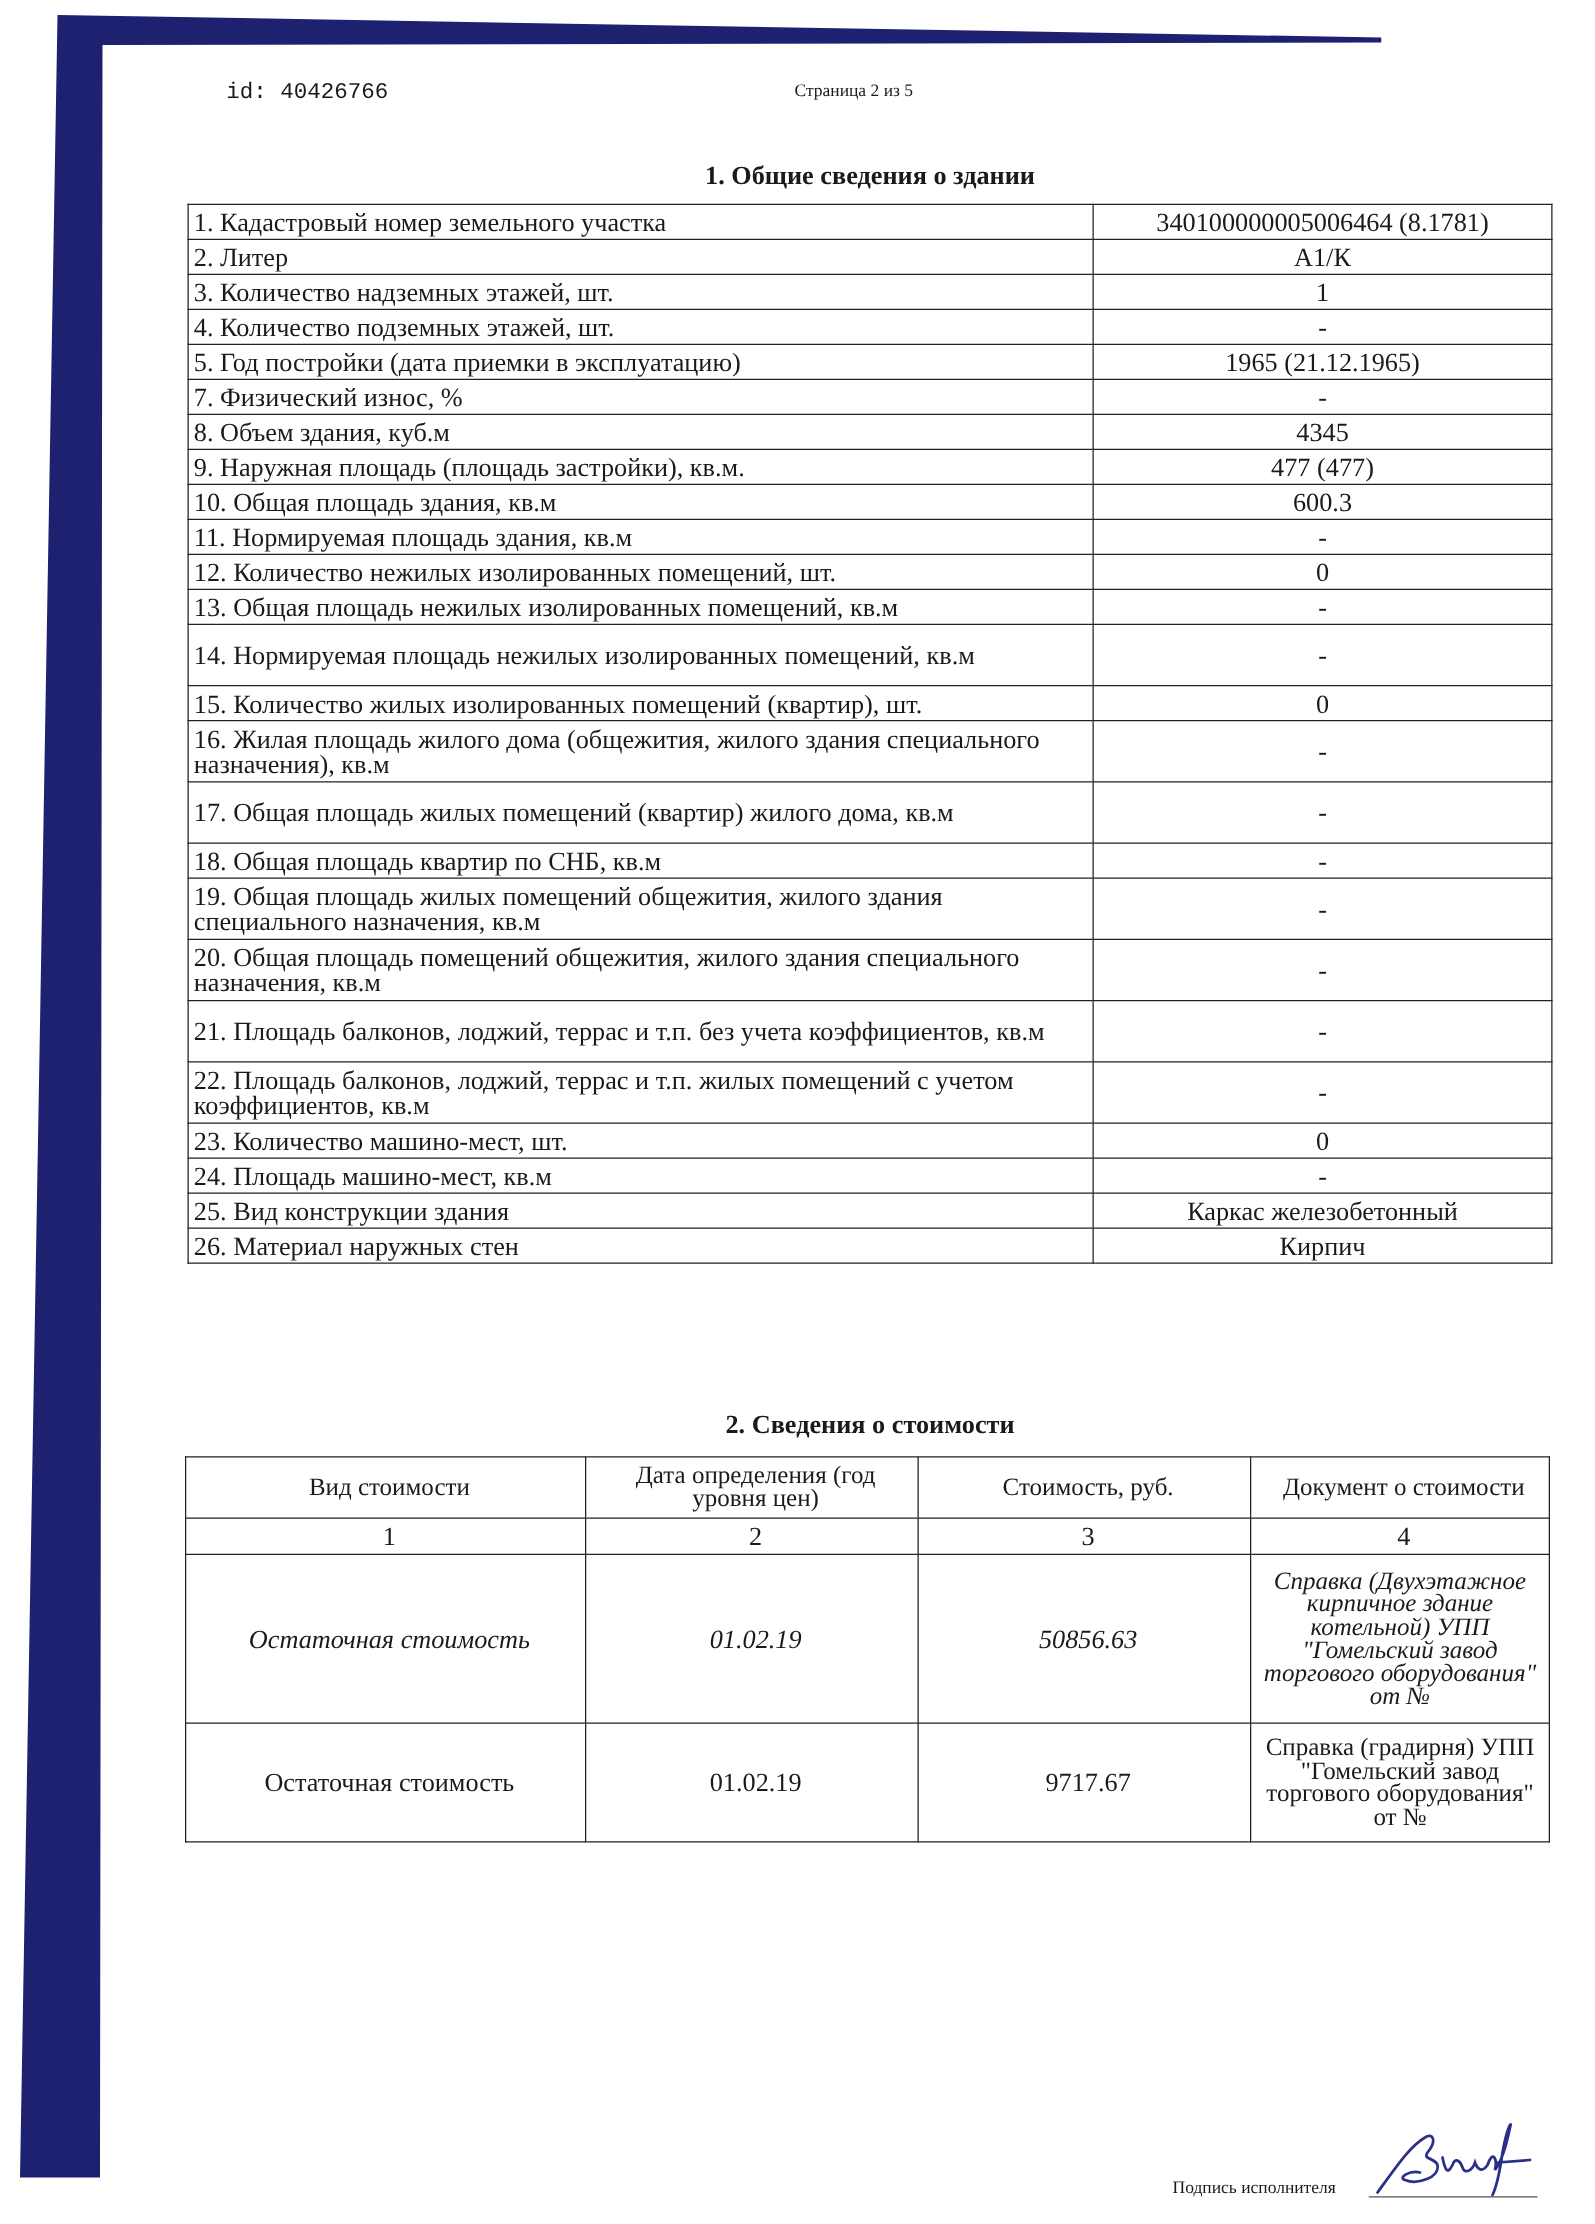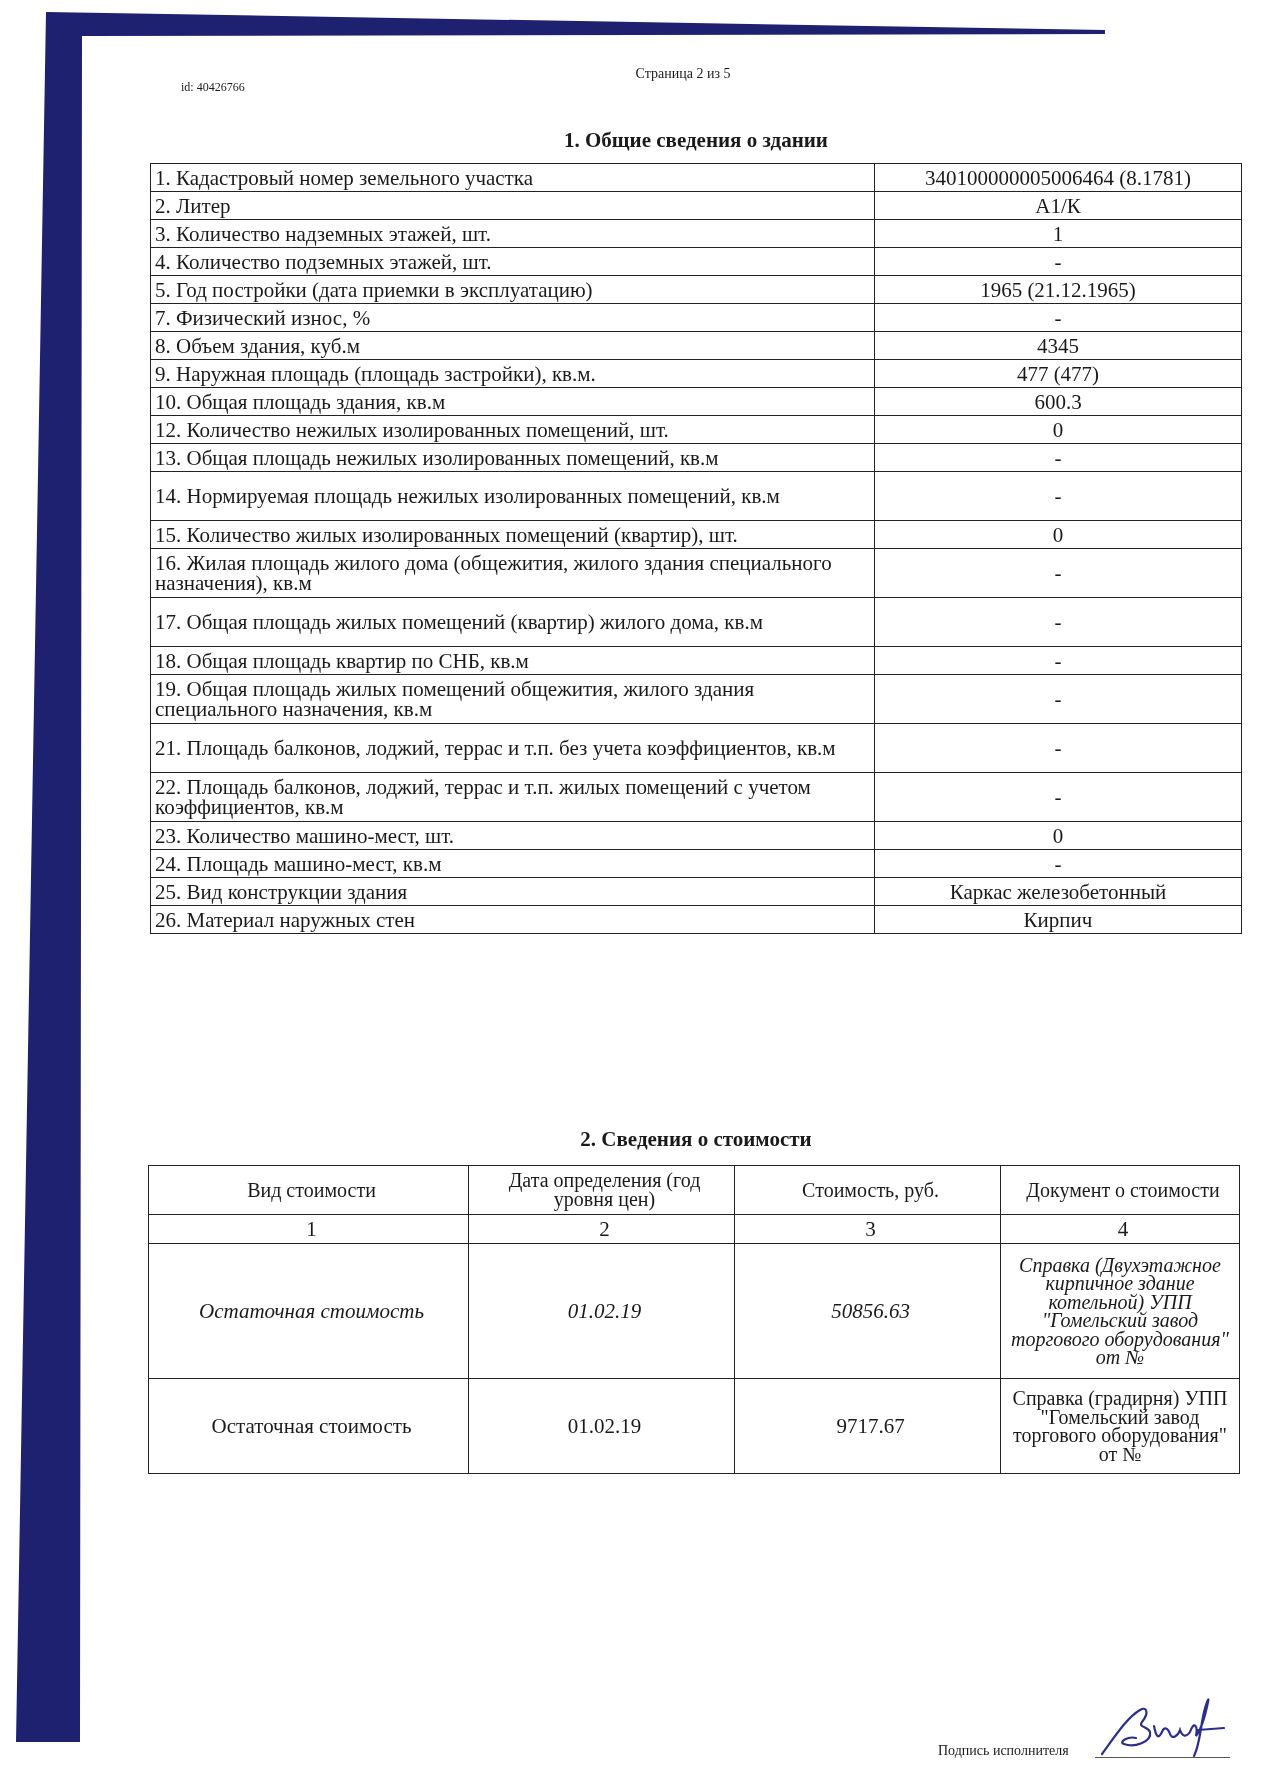--- a/index.html
+++ b/index.html
@@ -1,19 +1,19 @@
 <!DOCTYPE html>
 <html><head>
 <meta charset="utf-8">
 <style>
   html, body { margin:0; padding:0; }
   body { width:1276px; height:1779px; background:#ffffff; position:relative; overflow:hidden;
          font-family:"Liberation Serif", serif; color:#1a1a1a; }
   .binder { position:absolute; left:0; top:0; width:1276px; height:1779px; pointer-events:none; }
-  .hdr-id { position:absolute; left:181px; top:80px; font-size:12px; }
+  .hdr-id { position:absolute; left:181px; top:64px; font-size:18px;font-family:Liberation Mono, monospace; }
   .hdr-page { position:absolute; left:0; width:1276px; top:66px; text-align:center; font-size:14px; padding-left:90px; box-sizing:border-box; }
   .sec-title { position:absolute; left:150px; width:1092px; text-align:center; font-size:21px; font-weight:bold; }
   .sec1-title { top:128px; }
   .sec2-title { top:1127px; }
   table { border-collapse:collapse; position:absolute;border-radius:21px; }
   td, th { border:1.5px solid #222; padding:0 4px; font-size:21px; line-height:20px; font-weight:normal; }
   .t1 { left:150px; top:163px; width:1092px; }
   .t1 td.k { width:715px; text-align:left; vertical-align:middle; }
   .t1 td.v { text-align:center; vertical-align:middle; }
   .t1 tr.s td { height:27px; }
@@ -73,20 +73,24 @@
       </tr>
     <tr class="s">
         <td class="k">9. Наружная площадь (площадь застройки), кв.м.</td>
         <td class="v">477 (477)</td>
       </tr>
     <tr class="s">
         <td class="k">10. Общая площадь здания, кв.м</td>
         <td class="v">600.3</td>
       </tr>
     <tr class="s">
+        <td class="k">11. Нормируемая площадь здания, кв.м</td>
+        <td class="v">-</td>
+      </tr>
+    <tr class="s">
         <td class="k">12. Количество нежилых изолированных помещений, шт.</td>
         <td class="v">0</td>
       </tr>
     <tr class="s">
         <td class="k">13. Общая площадь нежилых изолированных помещений, кв.м</td>
         <td class="v">-</td>
       </tr>
     <tr class="d">
         <td class="k">14. Нормируемая площадь нежилых изолированных помещений, кв.м</td>
         <td class="v">-</td>
@@ -102,20 +106,24 @@
     <tr class="d">
         <td class="k">17. Общая площадь жилых помещений (квартир) жилого дома, кв.м</td>
         <td class="v">-</td>
       </tr>
     <tr class="s">
         <td class="k">18. Общая площадь квартир по СНБ, кв.м</td>
         <td class="v">-</td>
       </tr>
     <tr class="d">
         <td class="k">19. Общая площадь жилых помещений общежития, жилого здания специального назначения, кв.м</td>
+        <td class="v">-</td>
+      </tr>
+    <tr class="d">
+        <td class="k">20. Общая площадь помещений общежития, жилого здания специального назначения, кв.м</td>
         <td class="v">-</td>
       </tr>
     <tr class="d">
         <td class="k">21. Площадь балконов, лоджий, террас и т.п. без учета коэффициентов, кв.м</td>
         <td class="v">-</td>
       </tr>
     <tr class="d">
         <td class="k">22. Площадь балконов, лоджий, террас и т.п. жилых помещений с учетом коэффициентов, кв.м</td>
         <td class="v">-</td>
       </tr>

